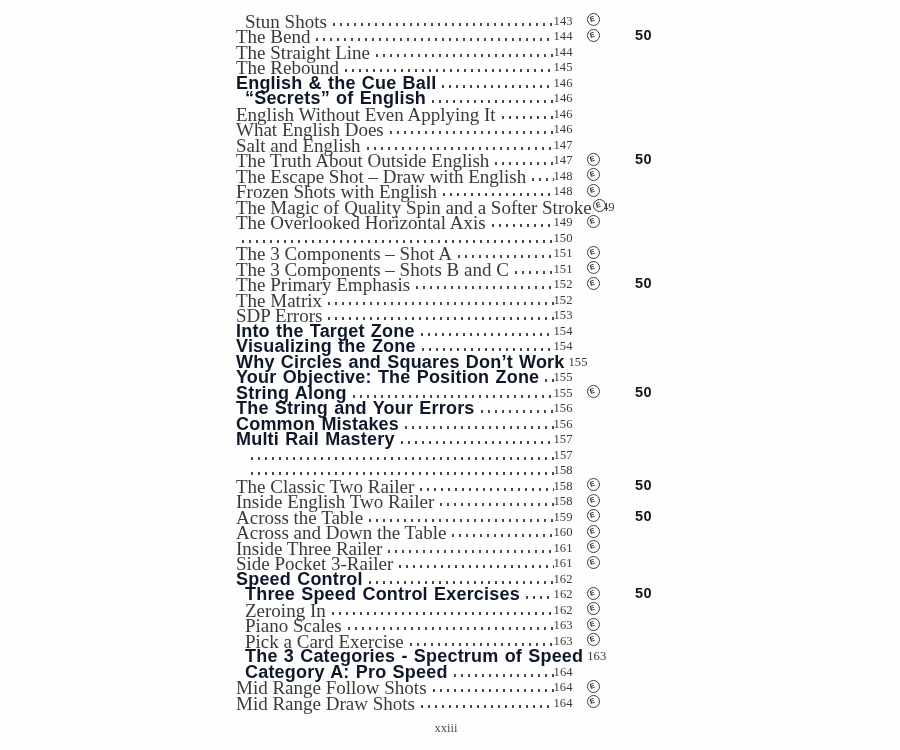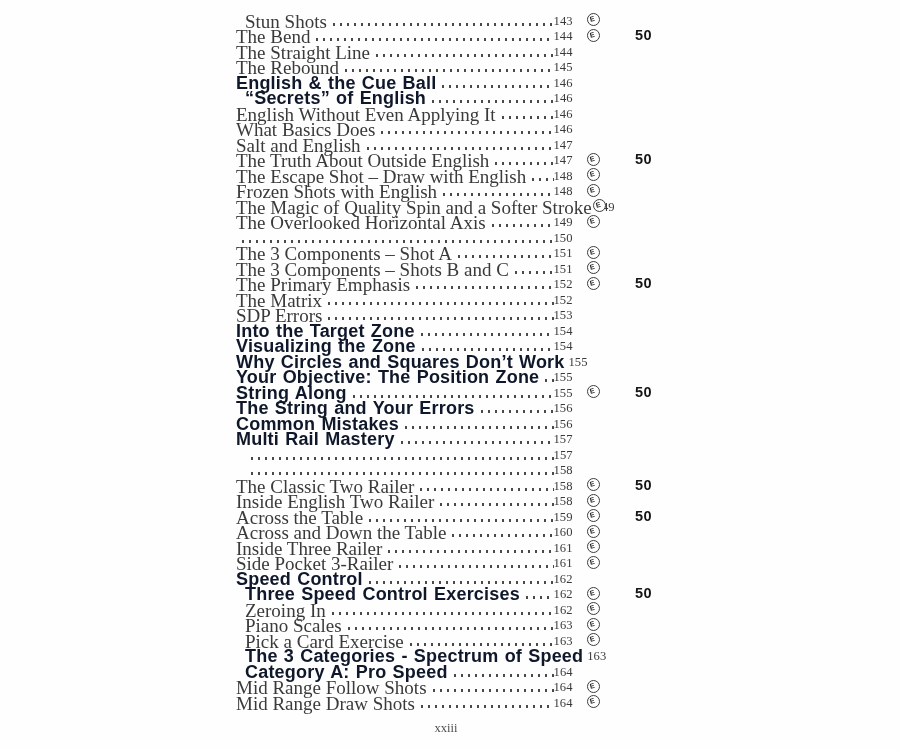--- a/index.html
+++ b/index.html
@@ -185,21 +185,21 @@
       <span class="title">English Without Even Applying It</span>
       <span class="leader"></span>
       <span class="pagenum">146</span>
     </span>
     <span class="iconslot"></span>
     <span class="badge"></span>
   </div>
 
   <div class="row">
     <span class="main">
-      <span class="title">What Basics Does</span>
+      <span class="title">What English Does</span>
       <span class="leader"></span>
       <span class="pagenum">146</span>
     </span>
     <span class="iconslot"></span>
     <span class="badge"></span>
   </div>
 
   <div class="row">
     <span class="main">
       <span class="title">Salt and English</span>

